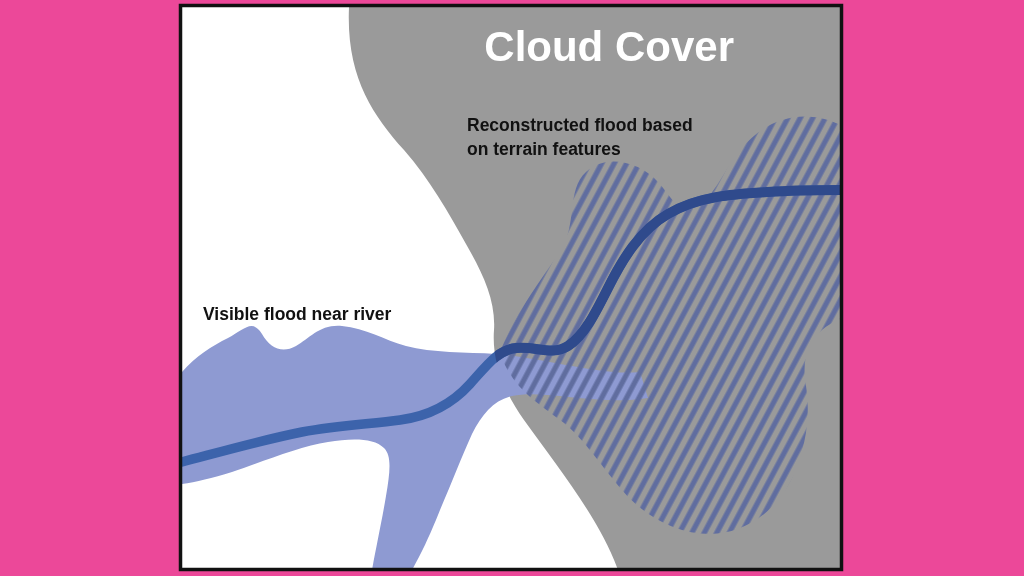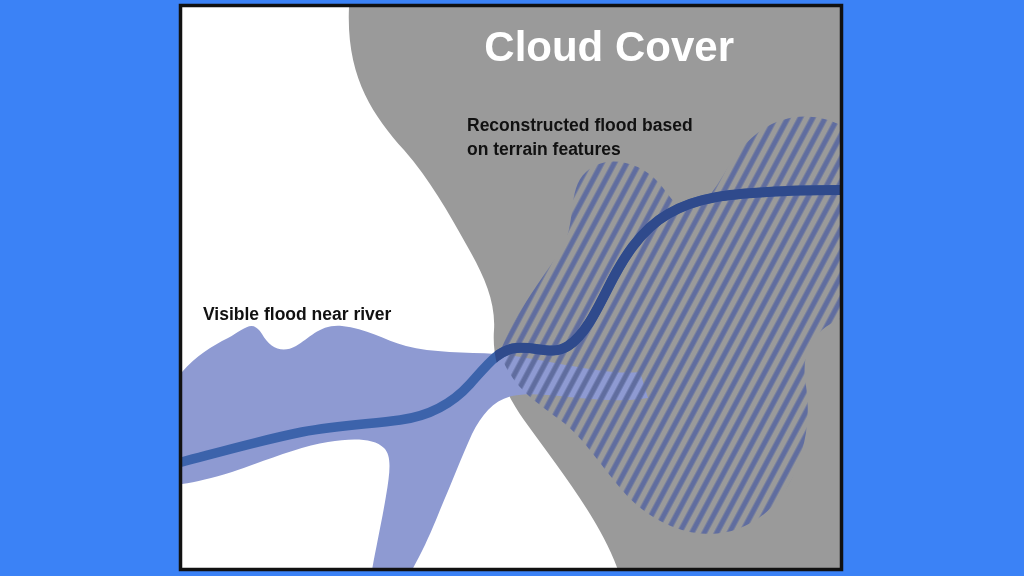--- a/index.html
+++ b/index.html
@@ -10,21 +10,21 @@
   body {
     width: 1024px;
     height: 576px;
     overflow: hidden;
     font-family: "Liberation Sans", sans-serif;
   }
   #stage {
     position: relative;
     width: 1024px;
     height: 576px;
-    background: #3b82f6;
+    background: #ec4899;
   }
   #figure-svg {
     position: absolute;
     left: 0;
     top: 0;
     display: block;
   }
   .ttl {
     font-family: "Liberation Sans", sans-serif;
     font-weight: bold;

